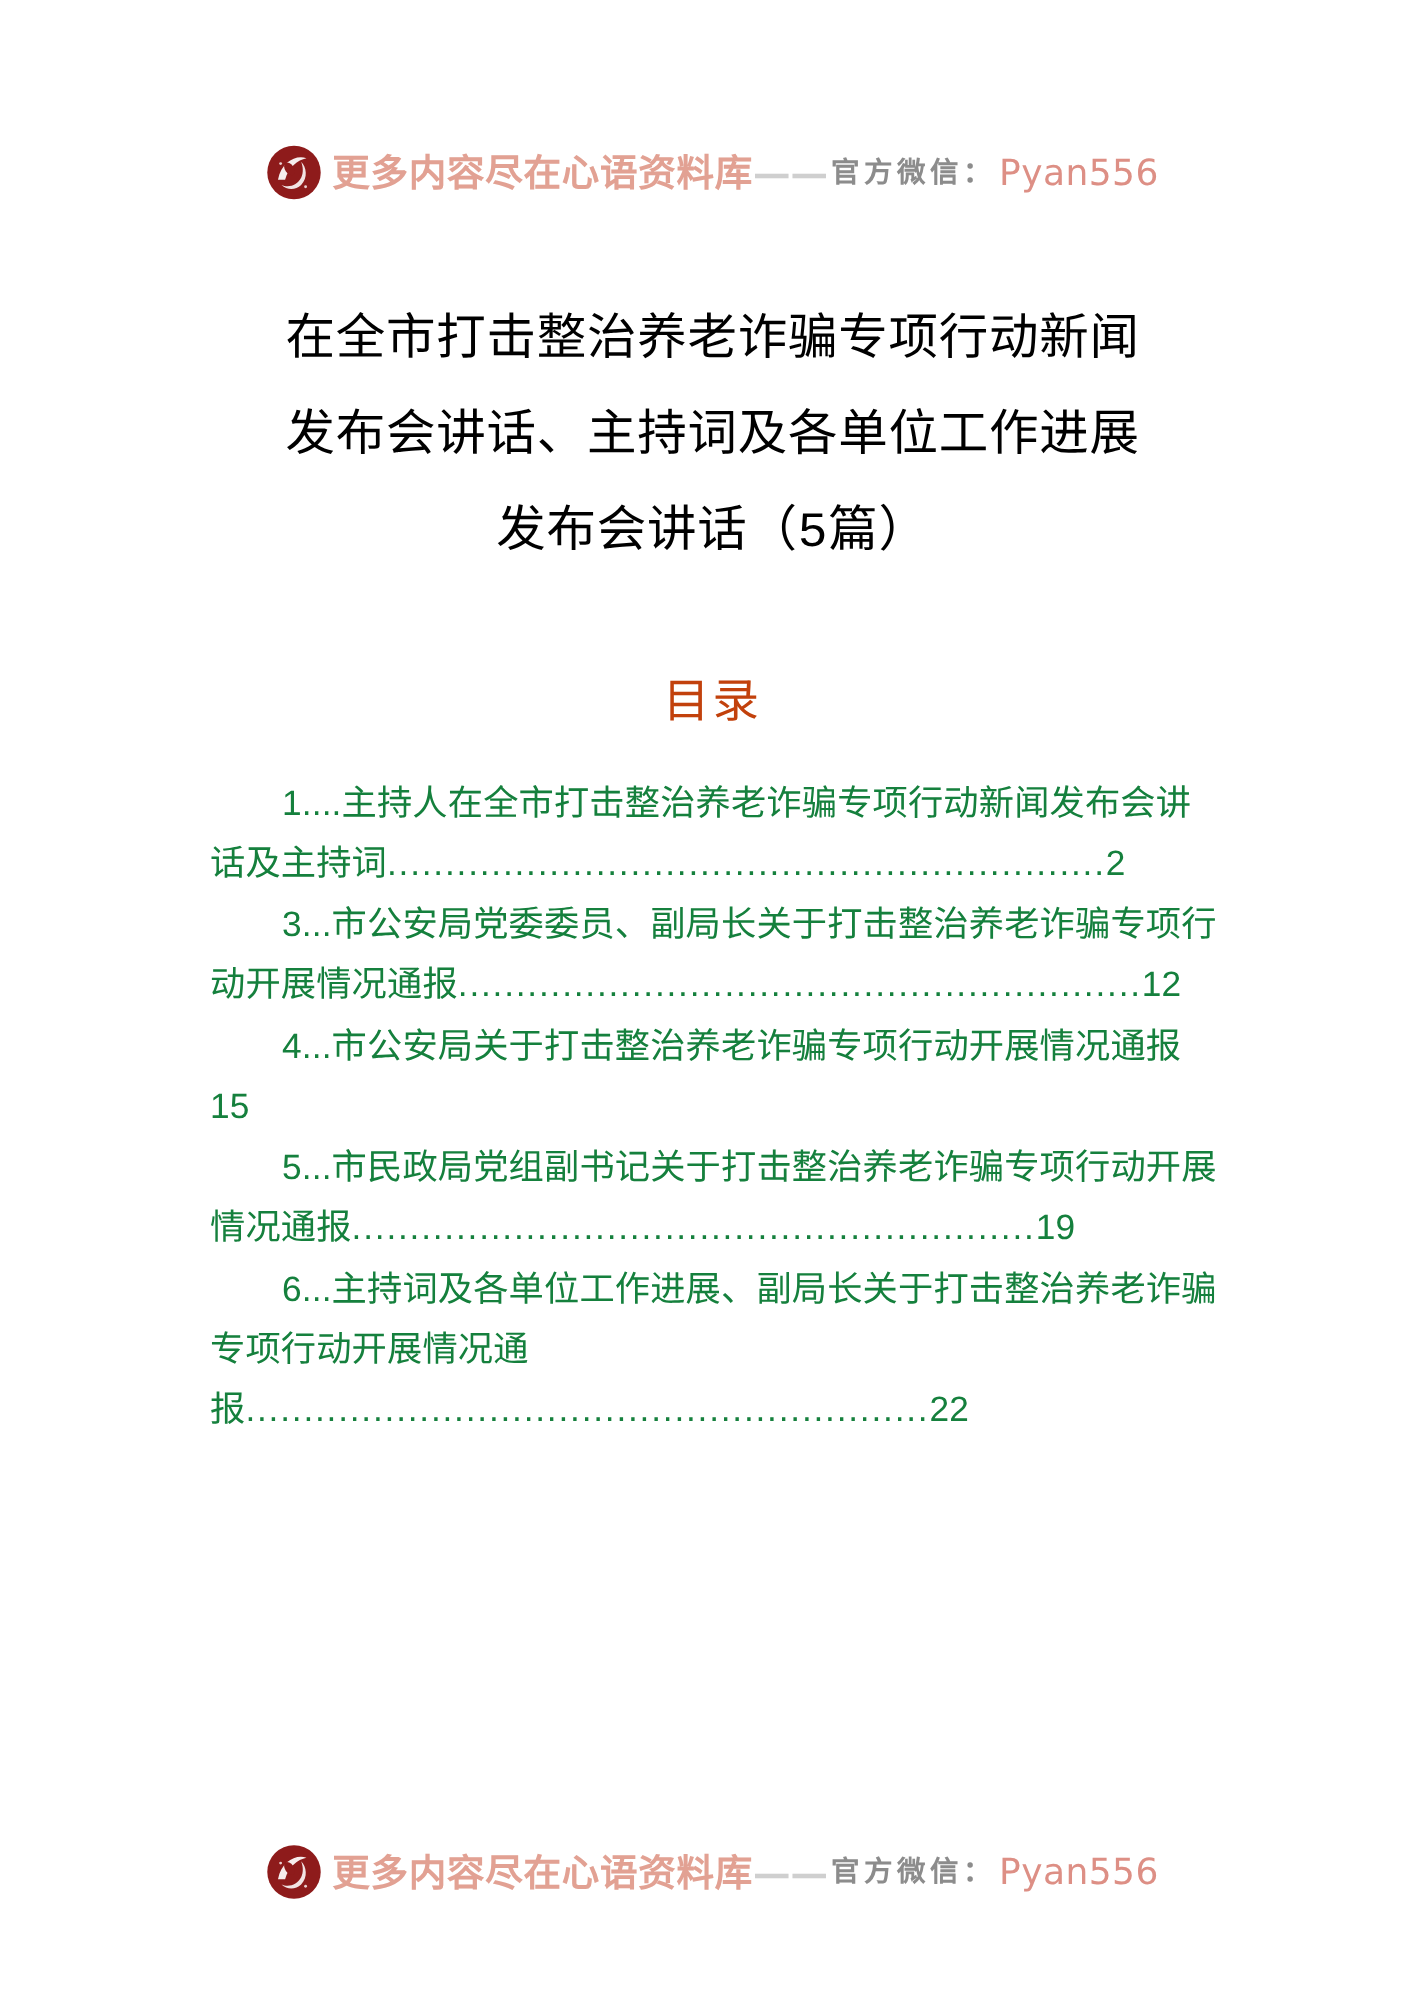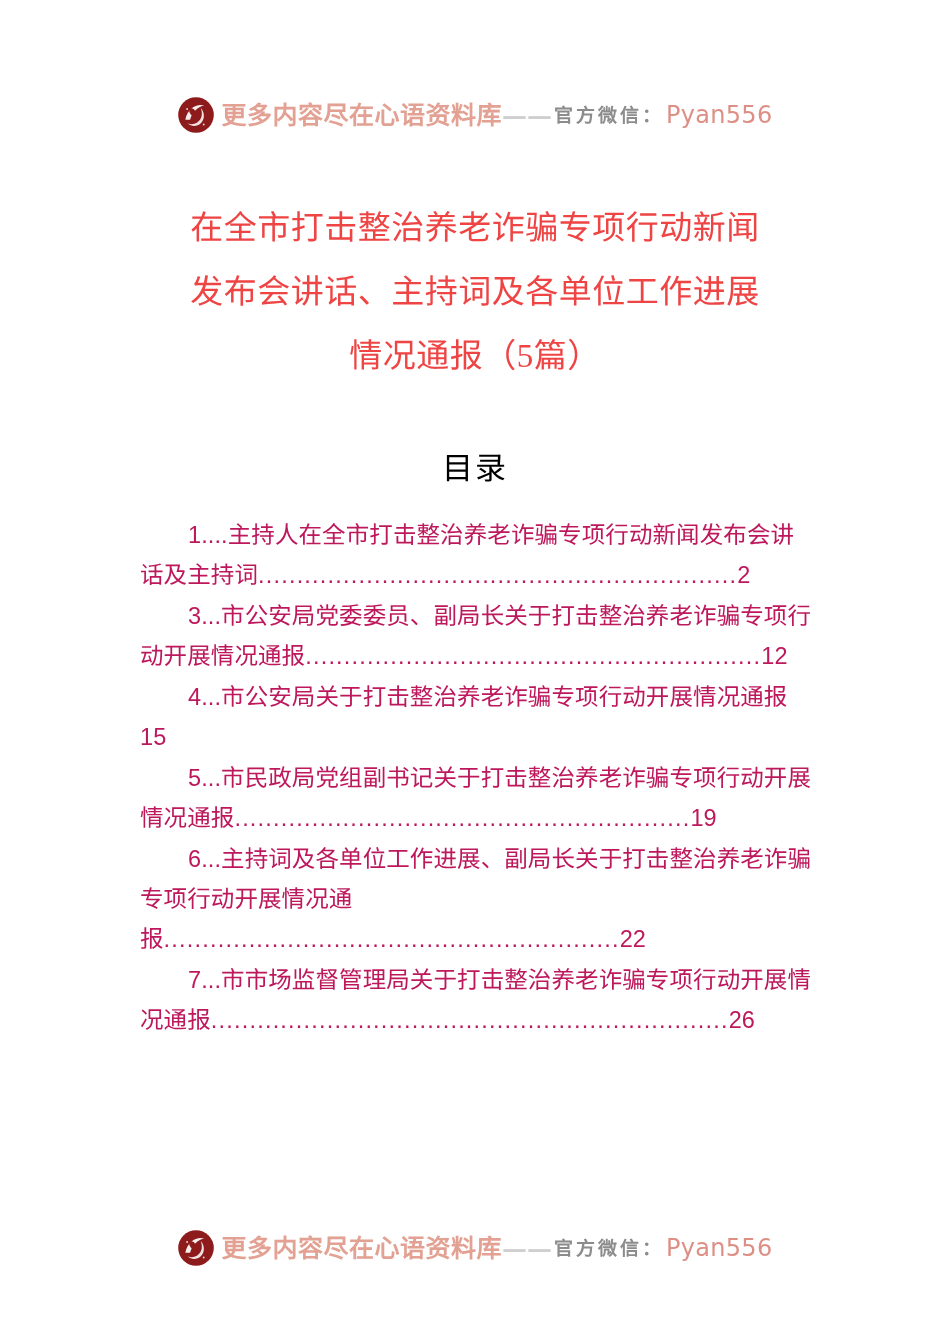--- a/index.html
+++ b/index.html
@@ -89,56 +89,56 @@
     padding-left: 2px;
   }
 
   
   .doc-title {
     position: absolute;
     top: 196px;
     left: 160px;
     width: 630px;
     text-align: center;
-    font-family: Liberation Serif, serif;
+    font-family: Liberation Mono, monospace;
     font-size: 33px;
     line-height: 64px;
-    color: #ef4444;
+    color: #000000;
     letter-spacing: 0.5px;
     font-weight: 400;
   }
 
   
   .toc-heading {
     position: absolute;
     top: 446px;
     left: 0;
     width: 950px;
     text-align: center;
     font-family: "DejaVu Serif", "Liberation Serif", serif;
     font-size: 31px;
     line-height: 44px;
-    color: #000000;
+    color: #c2410c;
     letter-spacing: 2px;
     font-weight: 400;
   }
 
   
   .toc {
     position: absolute;
     top: 515px;
     left: 140px;
     width: 672px;
   }
 
   .toc-entry {
     font-family: "Liberation Sans", "DejaVu Sans", sans-serif;
     font-size: 23.5px;
     line-height: 40px;
-    color: #be185d;
+    color: #15803d;
     text-indent: 48px;
     letter-spacing: 0.1px;
     margin: 0 0 1px 0;
     word-break: break-all;
   }
 
   .toc-entry .num {
     font-family: "Liberation Sans", "DejaVu Sans", sans-serif;
   }
 
@@ -173,21 +173,21 @@
     </span>
     <span class="wm-cn">更多内容尽在心语资料库</span>
     <span class="wm-dash">——</span>
     <span class="wm-label">官方微信：</span>
     <span class="wm-handle">Pyan556</span>
   </div>
 
   <div class="doc-title">
     <div>在全市打击整治养老诈骗专项行动新闻</div>
     <div>发布会讲话、主持词及各单位工作进展</div>
-    <div>情况通报（5篇）</div>
+    <div>发布会讲话（5篇）</div>
   </div>
 
   <div class="toc-heading">目录</div>
 
   <div class="toc">
 
     <p class="toc-entry">
       <span class="num">1....</span><span class="label">主持人在全市打击整治养老诈骗专项行动新闻发布会讲话及主持词</span><span class="leader">..............................................................</span><span class="page-no">2</span>
     </p>
 
@@ -201,23 +201,20 @@
     </p>
 
     <p class="toc-entry">
       <span class="num">5...</span><span class="label">市民政局党组副书记关于打击整治养老诈骗专项行动开展情况通报</span><span class="leader">...........................................................</span><span class="page-no">19</span>
     </p>
 
     <p class="toc-entry">
       <span class="num">6...</span><span class="label">主持词及各单位工作进展、副局长关于打击整治养老诈骗专项行动开展情况通报</span><span class="leader">...........................................................</span><span class="page-no">22</span>
     </p>
 
-    <p class="toc-entry">
-      <span class="num">7...</span><span class="label">市市场监督管理局关于打击整治养老诈骗专项行动开展情况通报</span><span class="leader">...................................................................</span><span class="page-no">26</span>
-    </p>
 
   </div>
 
   <div class="watermark watermark-footer">
     <span class="wm-logo">
       <svg viewBox="0 0 64 64" xmlns="http://www.w3.org/2000/svg">
         <circle cx="32" cy="32" r="30" fill="#8e1b1b"></circle>
         <path d="M14 40 C18 20, 34 12, 46 16 C36 18, 26 26, 22 40 Z" fill="#ffffff" opacity="0.92"></path>
         <path d="M40 20 C46 26, 48 38, 40 46 C34 52, 24 52, 18 46 C26 50, 36 46, 40 38 C43 32, 42 25, 40 20 Z" fill="#ffffff" opacity="0.88"></path>
         <ellipse cx="27" cy="28" rx="5" ry="8" transform="rotate(-35 27 28)" fill="#8e1b1b"></ellipse>

